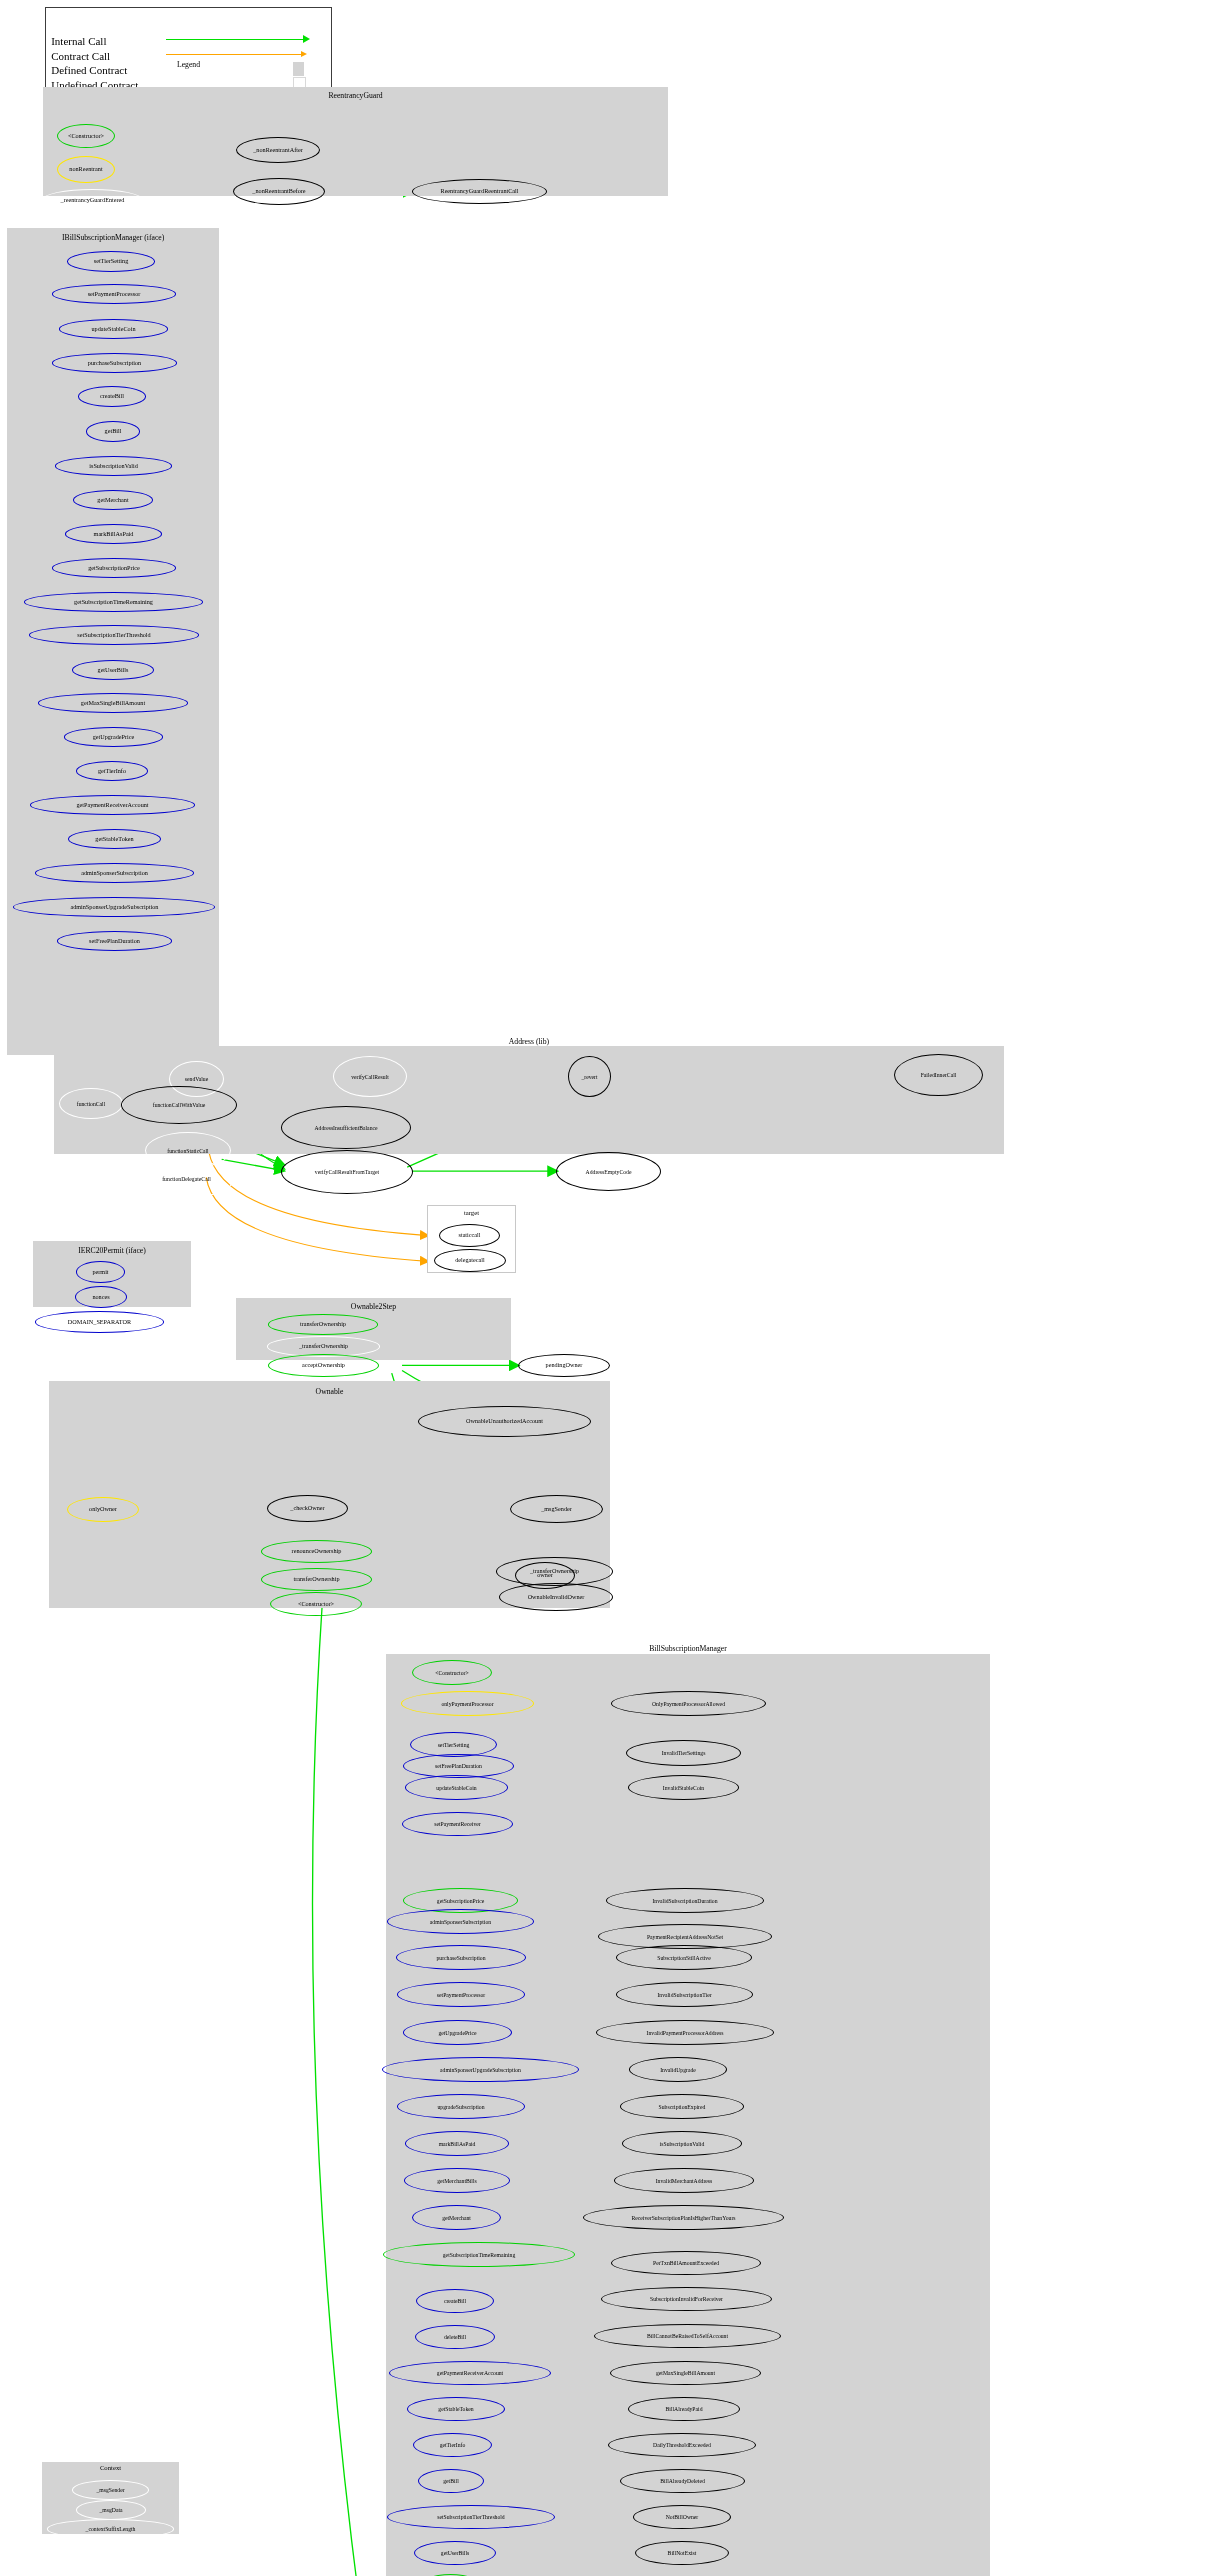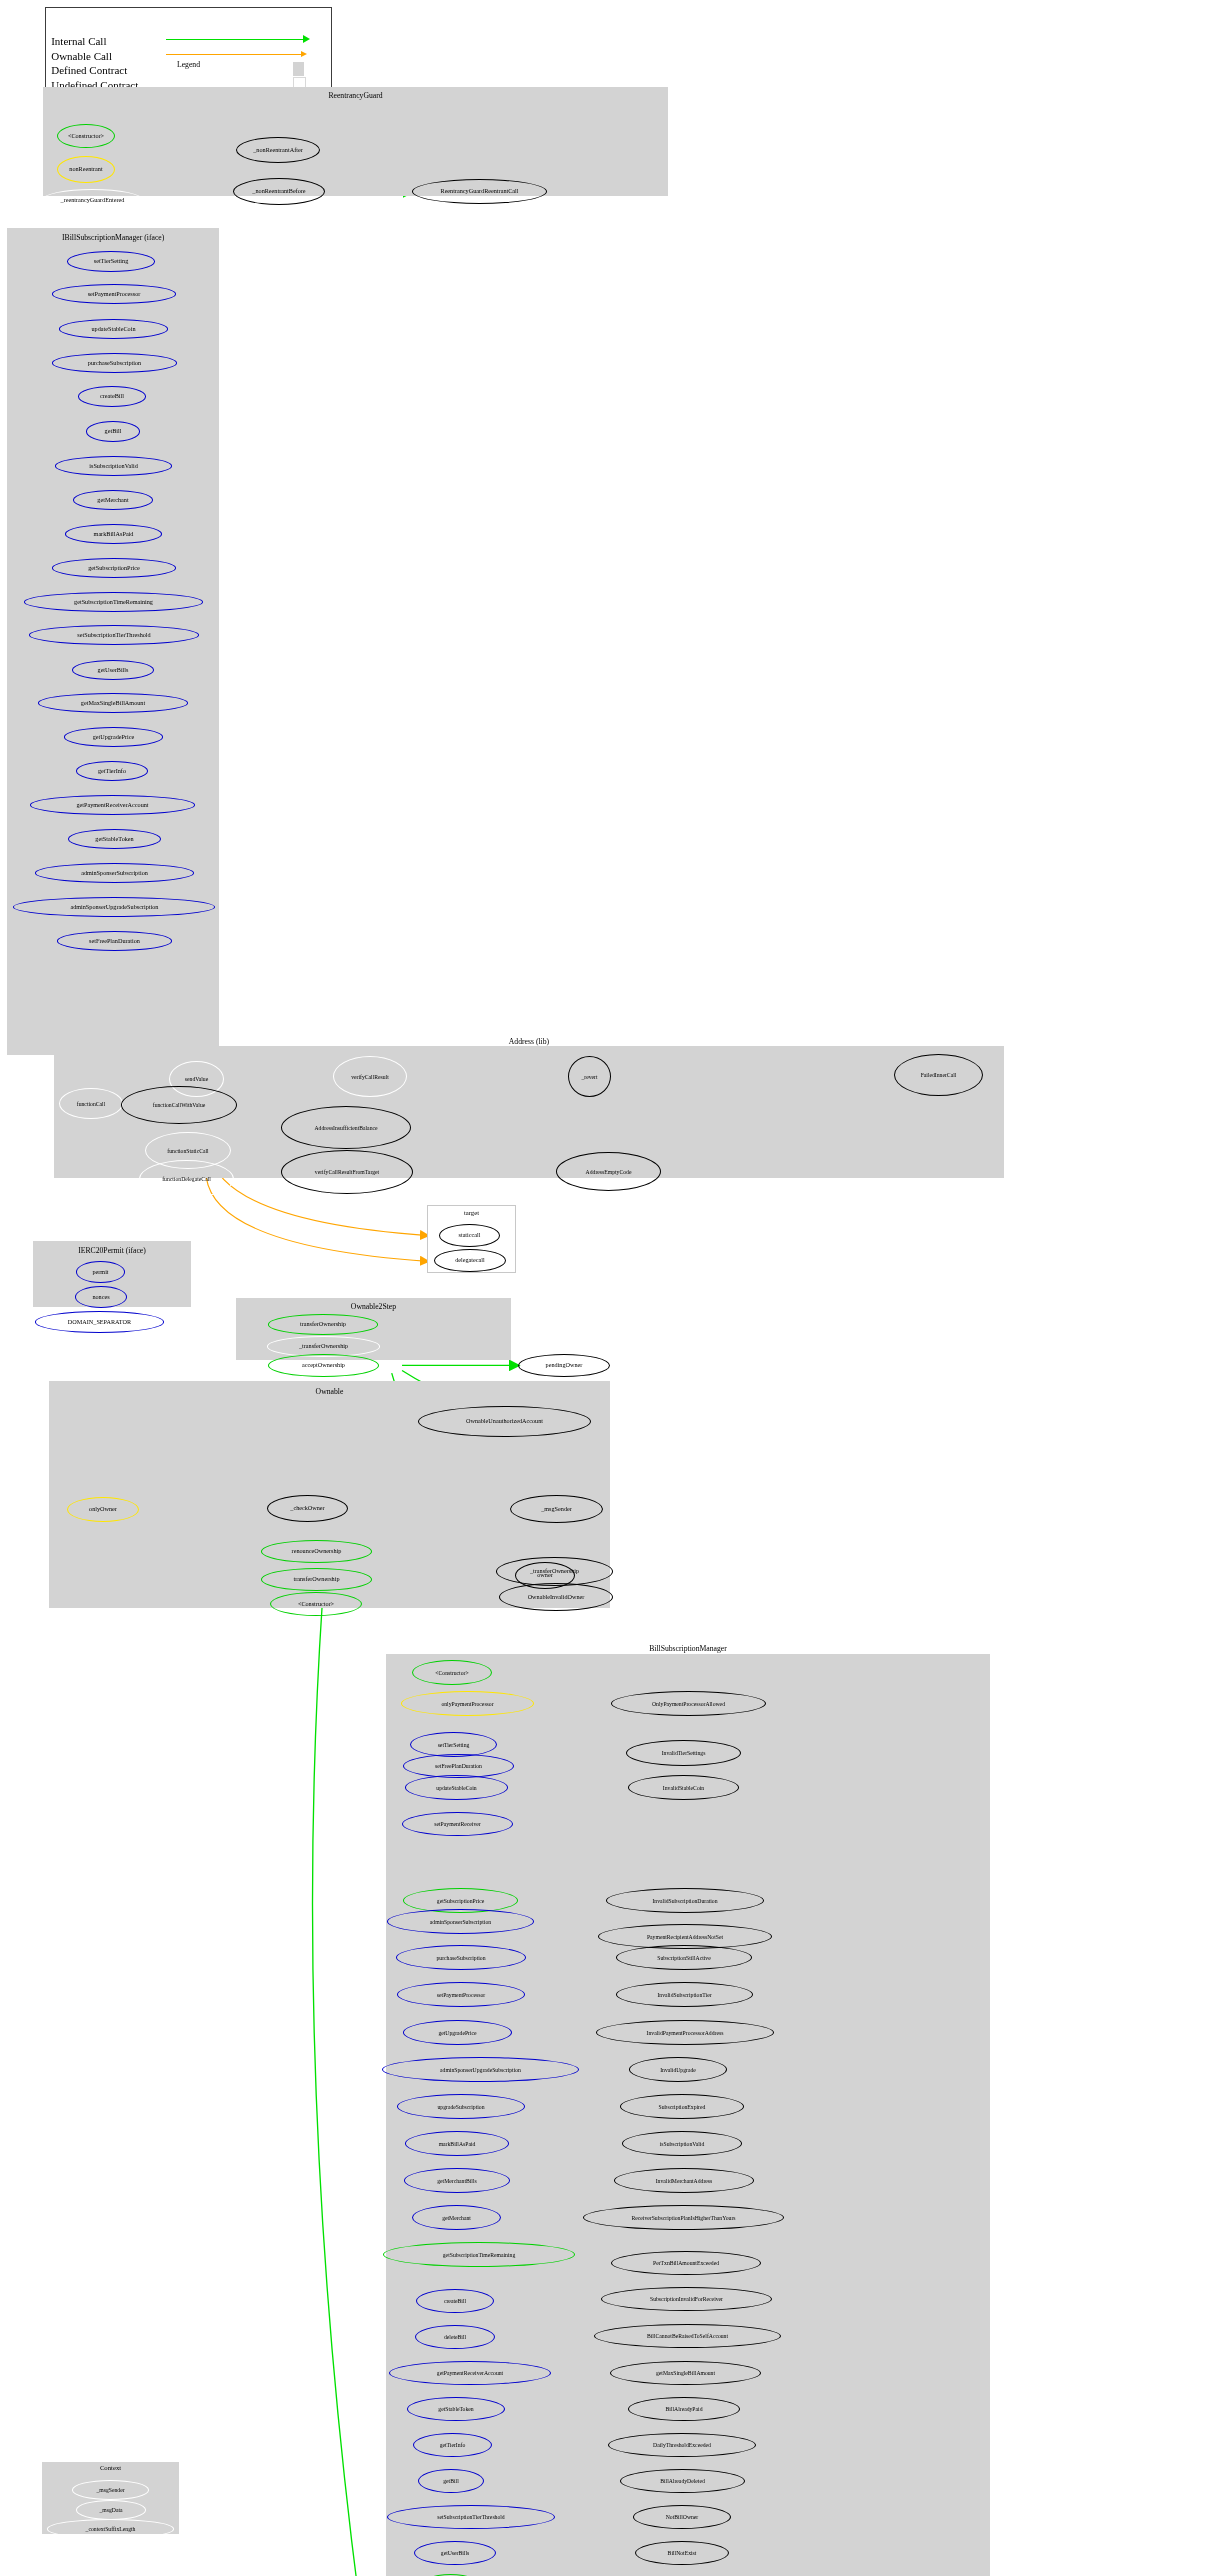--- a/index.html
+++ b/index.html
@@ -158,21 +158,21 @@
       <path d="M1185,6355 Q1400,6420 1450,6565"></path>
     </g>
   </svg>
 
   <div class="cluster legendbox" style="left:45px;top:7.2px;width:285px;height:88px;">
     <div class="cluster-title" style="top:3.6px;font-size:7.7px;margin-top:48px;">Legend</div>
     <div class="legend-row" style="left:5.2px;top:27px;width:111px;">Internal Call</div>
     <div class="legend-line" style="left:120px;top:31px;width:138px;border-top:1.5px solid #00e000;"></div>
     <div style="position:absolute;left:257px;top:27px;width:0;height:0;border-left:7.2px solid #00e000;border-top:4.1px solid transparent;border-bottom:4.1px solid transparent;"></div>
 
-    <div class="legend-row" style="left:5.2px;top:42px;width:111px;">Ownable Call</div>
+    <div class="legend-row" style="left:5.2px;top:42px;width:111px;">Contract Call</div>
     <div class="legend-line" style="left:120px;top:46px;width:138px;border-top:1px solid #ffa500;"></div>
     <div style="position:absolute;left:255px;top:43px;width:0;height:0;border-left:6.7px solid #ffa500;border-top:3.6px solid transparent;border-bottom:3.6px solid transparent;"></div>
 
     <div class="legend-row" style="left:5.2px;top:56px;width:111px;">Defined Contract</div>
     <div class="legend-swatch sw-defined" style="left:247px;top:54px;"></div>
 
     <div class="legend-row" style="left:5.2px;top:71px;width:111px;">Undefined Contract</div>
     <div class="legend-swatch sw-undefined" style="left:247px;top:69px;"></div>
   </div>
 
@@ -258,21 +258,21 @@
   <div class="node n-blue" style="left:35px;top:863px;width:159px;height:19.6px;font-size:6.2px;">
       <span>adminSponserSubscription</span>
     </div>
   <div class="node n-blue" style="left:13.4px;top:897px;width:202px;height:19.6px;font-size:6.2px;">
       <span>adminSponserUpgradeSubscription</span>
     </div>
   <div class="node n-blue" style="left:57px;top:931px;width:115px;height:19.6px;font-size:6.2px;">
       <span>setFreePlanDuration</span>
     </div>
 
-  <div class="cluster" style="left:54px;top:1046px;width:950px;height:132px;text-decoration:underline;">
+  <div class="cluster" style="left:54px;top:1046px;width:950px;height:108px;text-decoration:underline;">
     <div class="cluster-title" style="top:-9.3px;">Address  (lib)</div>
   </div>
   <div class="node n-white" style="left:59px;top:1088px;width:64px;height:31px;font-size:5.7px;">
       <span>functionCall</span>
     </div>
   <div class="node n-white" style="left:169px;top:1061px;width:55px;height:36px;font-size:5.7px;">
       <span>sendValue</span>
     </div>
   <div class="node n-white" style="left:333px;top:1056px;width:74px;height:41px;font-size:5.7px;">
       <span>verifyCallResult</span>

